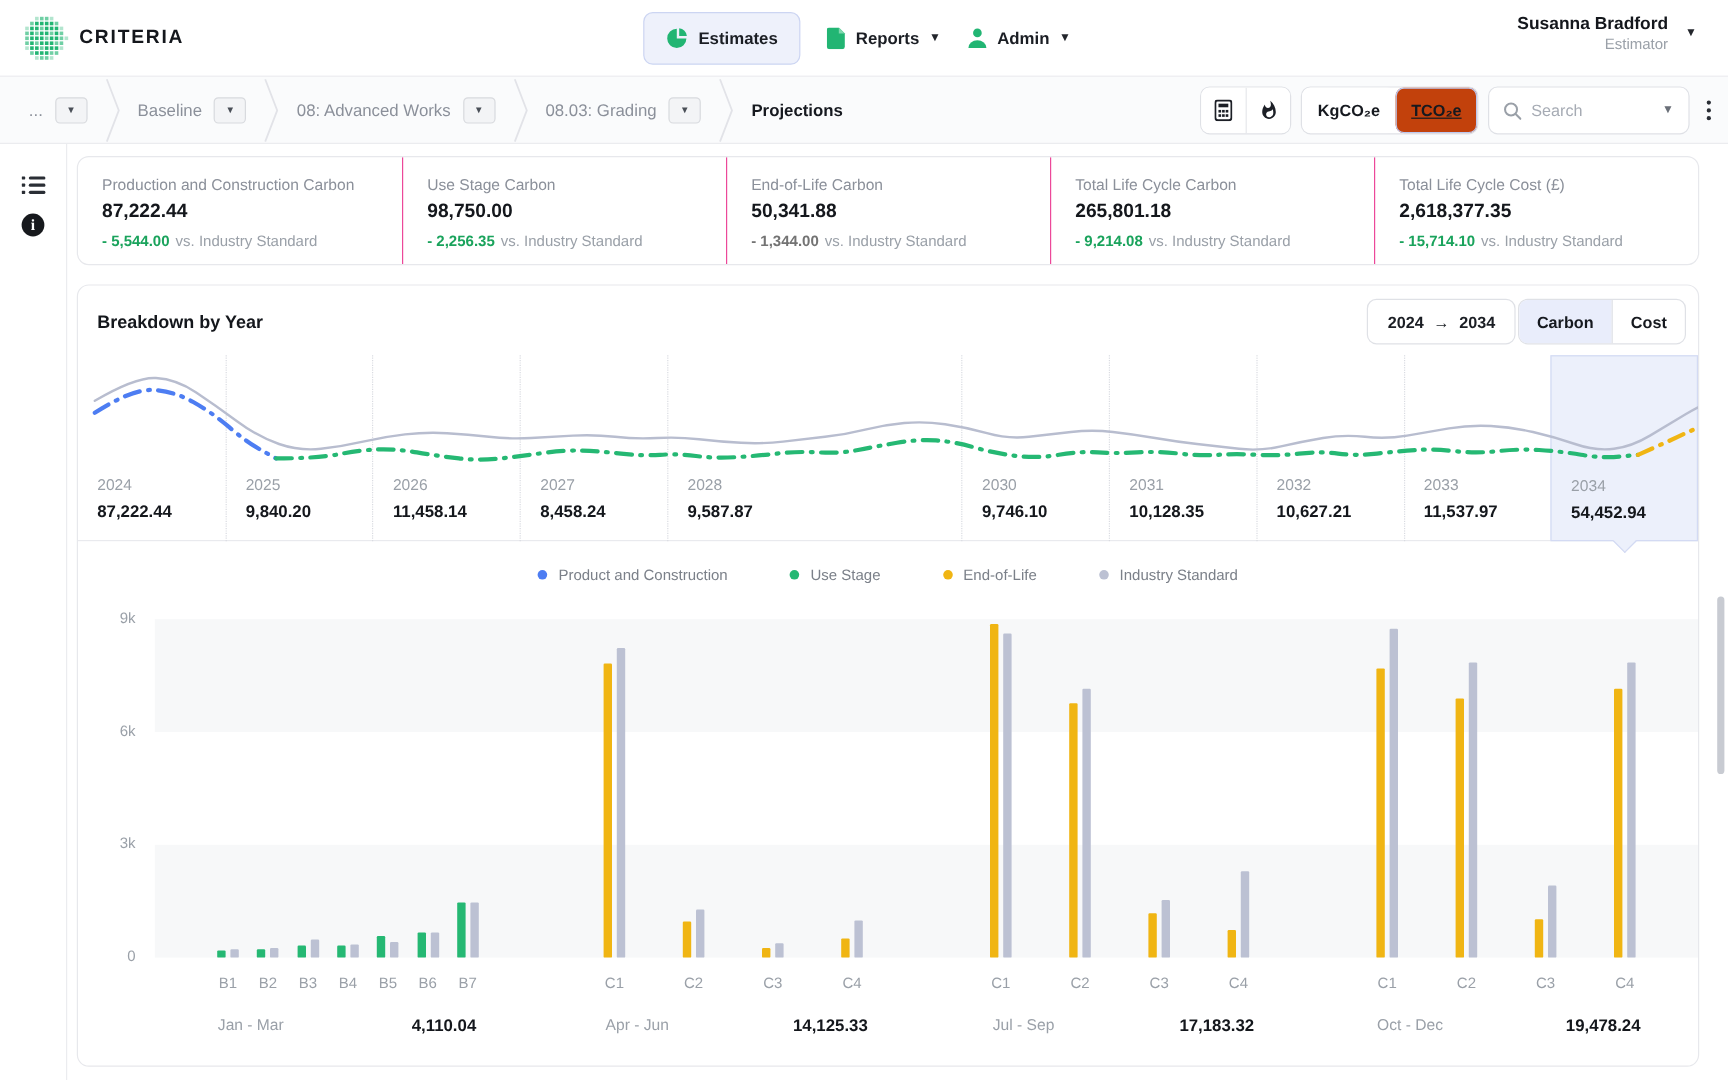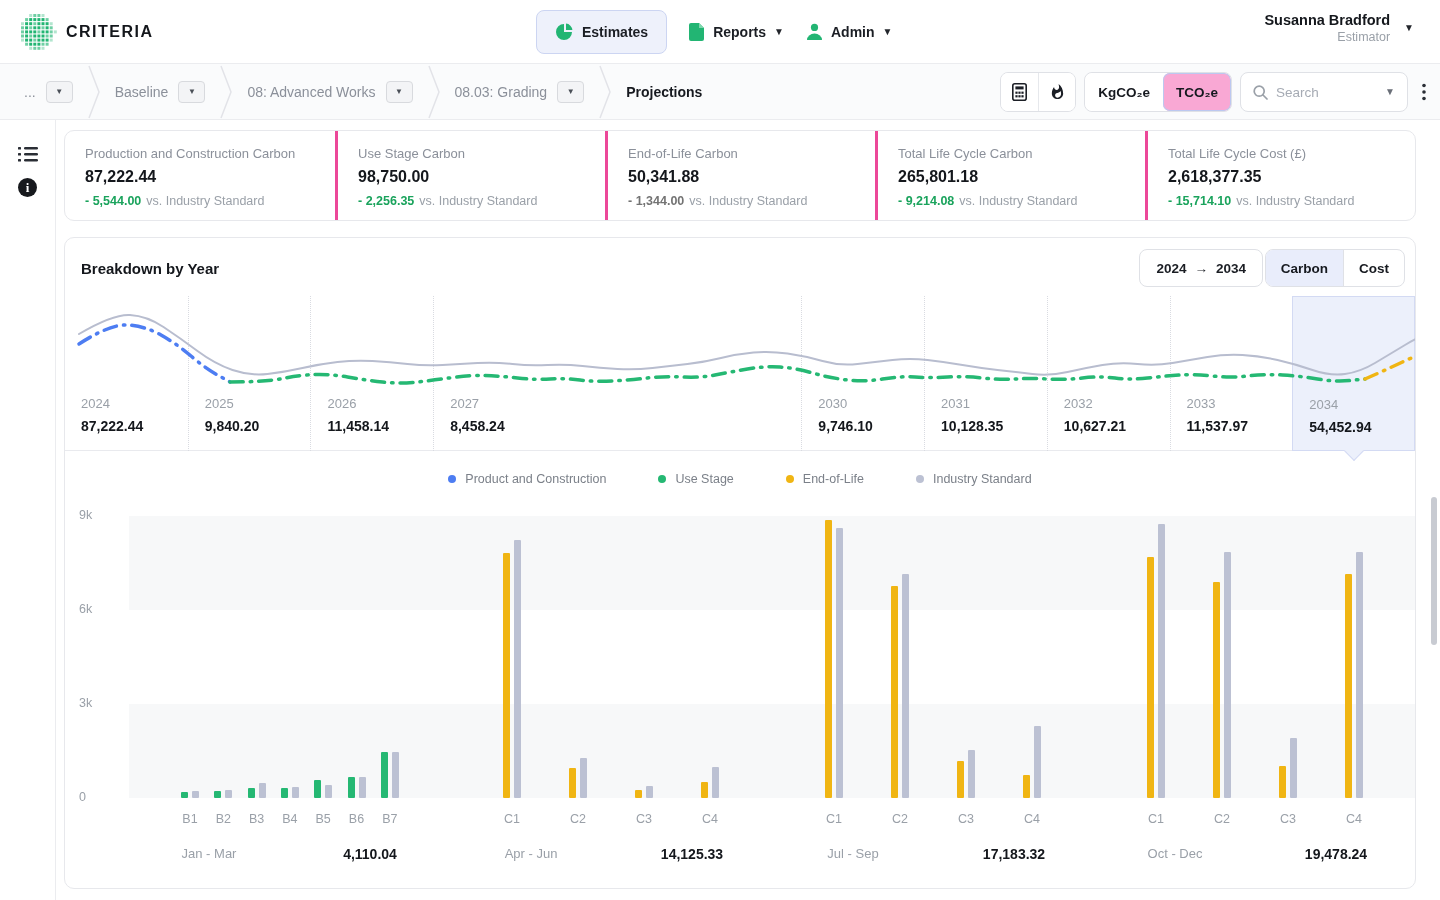--- a/index.html
+++ b/index.html
@@ -31,39 +31,39 @@
   .ddbtn { width:27px; height:22px; background:#f3f4f6; border:1px solid #d8dade; border-radius:4px;
     display:flex; align-items:center; justify-content:center; cursor:pointer; }
   .ddbtn .caret { font-size:8px; color:#4a4f57; }
   .crumb-sep { margin:0 14px; }
   .crumb-tools { position:absolute; right:14px; top:8px; display:flex; align-items:center; gap:8px; }
   .toolgroup { display:flex; height:40px; border:1px solid #dfe1e6; border-radius:8px; background:#fff; overflow:hidden; }
   .toolbtn { width:37px; height:38px; display:flex; align-items:center; justify-content:center; cursor:pointer; background:#fff; }
   .toolbtn + .toolbtn { border-left:1px solid #e6e8ec; }
   .unitcell { height:38px; padding:0 13px; display:flex; align-items:center; font-size:13.5px; font-weight:700;
     color:#16191f; cursor:pointer; background:#fff; border-radius:7px; }
-  .unitcell.active { background:#f9a8d4; box-shadow:inset 0 0 0 1px #bcc8f0; }
+  .unitcell.active { background:#c2410c; box-shadow:inset 0 0 0 1px #bcc8f0;text-decoration:underline; }
   .searchbox { width:168px; height:40px; border:1px solid #dfe1e6; border-radius:8px; background:#fff;
     display:flex; align-items:center; padding:0 12px; gap:8px; cursor:pointer; }
   .search-ph { flex:1; font-size:13.5px; color:#a6abb4; }
   .kebab { margin-left:6px; cursor:pointer; display:flex; align-items:center; }
 
   
   .sidebar { position:absolute; left:0; top:120px; width:56px; height:780px; background:#fff;
     border-right:1px solid #ebecef; }
   .side-ic { position:absolute; left:18px; cursor:pointer; }
   .info-circle { width:19px; height:19px; border-radius:50%; background:#17191d; color:#fff;
     font-family:"Liberation Serif","DejaVu Serif",serif; font-weight:700; font-size:13px;
     display:flex; align-items:center; justify-content:center; }
 
   
   .statsbar { position:absolute; left:64px; top:130px; width:1352px; height:91px; background:#fff;
     border:1px solid #e7e8ec; border-radius:10px; display:grid; grid-template-columns:repeat(5,1fr); overflow:hidden; }
   .statcell { padding:15px 20px 0 20px; }
-  .statcell + .statcell { border-left:3px solid #ec4899; }
+  .statcell + .statcell { border-left:1px solid #ec4899; }
   .stat-label { font-size:13px; color:#8b909a; }
   .stat-value { font-size:16px; font-weight:700; color:#14171c; margin-top:7px; }
   .stat-delta-row { margin-top:8px; font-size:12.5px; color:#9aa0a8; }
   .stat-delta { font-weight:700; margin-right:5px; }
 
   
   .panel { position:absolute; left:64px; top:237px; width:1352px; height:652px; background:#fff;
     border:1px solid #e7e8ec; border-radius:10px; }
   .panel-title { position:absolute; left:16px; top:22px; font-size:15px; font-weight:700; color:#14171c; }
   .rangebtn { position:absolute; right:152px; top:11px; height:38px; padding:0 16px; border:1px solid #dfe1e6;
@@ -87,21 +87,21 @@
     border-right:1px solid #d3daf3; border-bottom:1px solid #d3daf3; transform:rotate(45deg); z-index:2; }
 
   
   .legend { position:absolute; left:0; top:234px; width:1350px; display:flex; justify-content:center; gap:52px; }
   .legend-item { display:flex; align-items:center; gap:9px; font-size:12.5px; color:#7b8089; }
   .legend-dot { width:8px; height:8px; border-radius:50%; }
 
   
   .chartarea { position:absolute; left:0; top:268px; width:1350px; height:360px; }
   .stripe { position:absolute; left:64px; width:1286px; }
-  .ytick { position:absolute; left:14px; width:34px; font-size:12.5px; color:#9aa0a8; }
+  .ytick { position:absolute; left:14px; width:34px; text-align:right; font-size:12.5px; color:#9aa0a8; }
   .bar { position:absolute; width:7px; border-radius:1px; }
   .xtick { position:absolute; width:44px; text-align:center; font-size:12.5px; color:#9aa0a8; top:306px; }
   .period-label { position:absolute; width:130px; text-align:center; font-size:13px; color:#9aa0a8; top:340px; }
   .period-total { position:absolute; width:130px; text-align:center; font-size:14px; font-weight:700; color:#14171c; top:340px; }
 
   .scroll-thumb { position:absolute; right:3px; top:497px; width:6px; height:148px; border-radius:3px; background:#c8cbd2; cursor:pointer; }
 </style>
 </head>
 <body>
 
@@ -355,20 +355,24 @@
           <div class="year-label">2025</div>
           <div class="year-value">9,840.20</div>
         </div>
         <div class="yearcell" style="left: 245.455px; width: 122.727px;">
           <div class="year-label">2026</div>
           <div class="year-value">11,458.14</div>
         </div>
         <div class="yearcell" style="left: 368.182px; width: 122.727px;">
           <div class="year-label">2027</div>
           <div class="year-value">8,458.24</div>
+        </div>
+        <div class="yearcell" style="left: 490.909px; width: 122.727px;">
+          <div class="year-label">2028</div>
+          <div class="year-value">9,587.87</div>
         </div>
         <div class="yearcell" style="left: 736.364px; width: 122.727px;">
           <div class="year-label">2030</div>
           <div class="year-value">9,746.10</div>
         </div>
         <div class="yearcell" style="left: 859.091px; width: 122.727px;">
           <div class="year-label">2031</div>
           <div class="year-value">10,128.35</div>
         </div>
         <div class="yearcell" style="left: 981.818px; width: 122.727px;">

